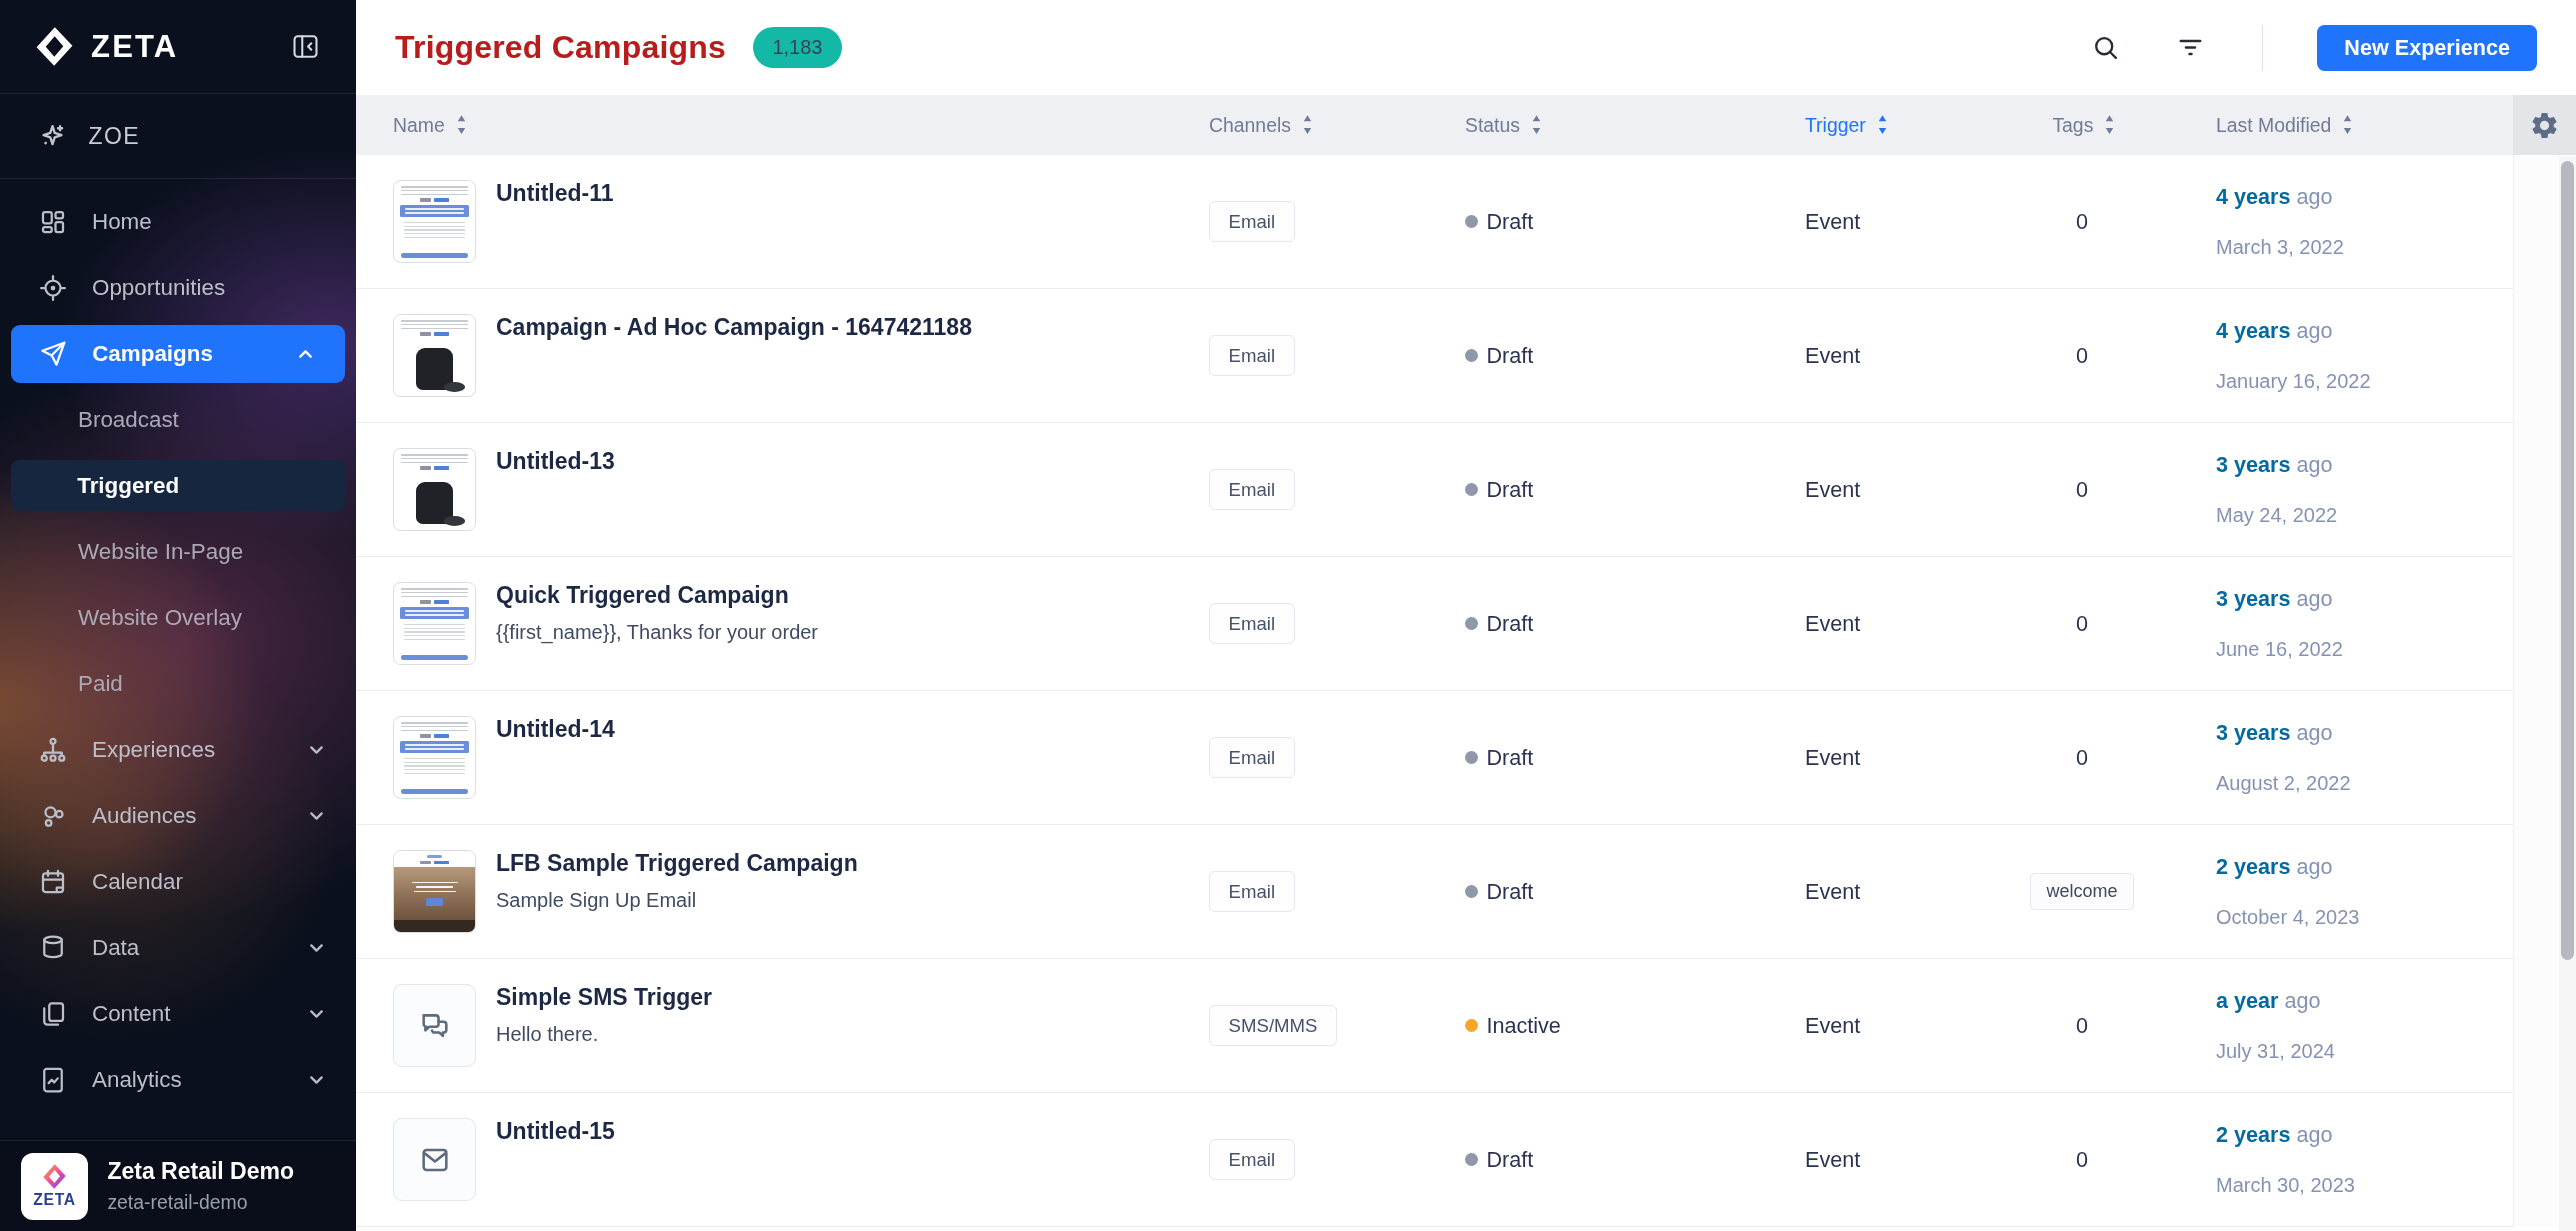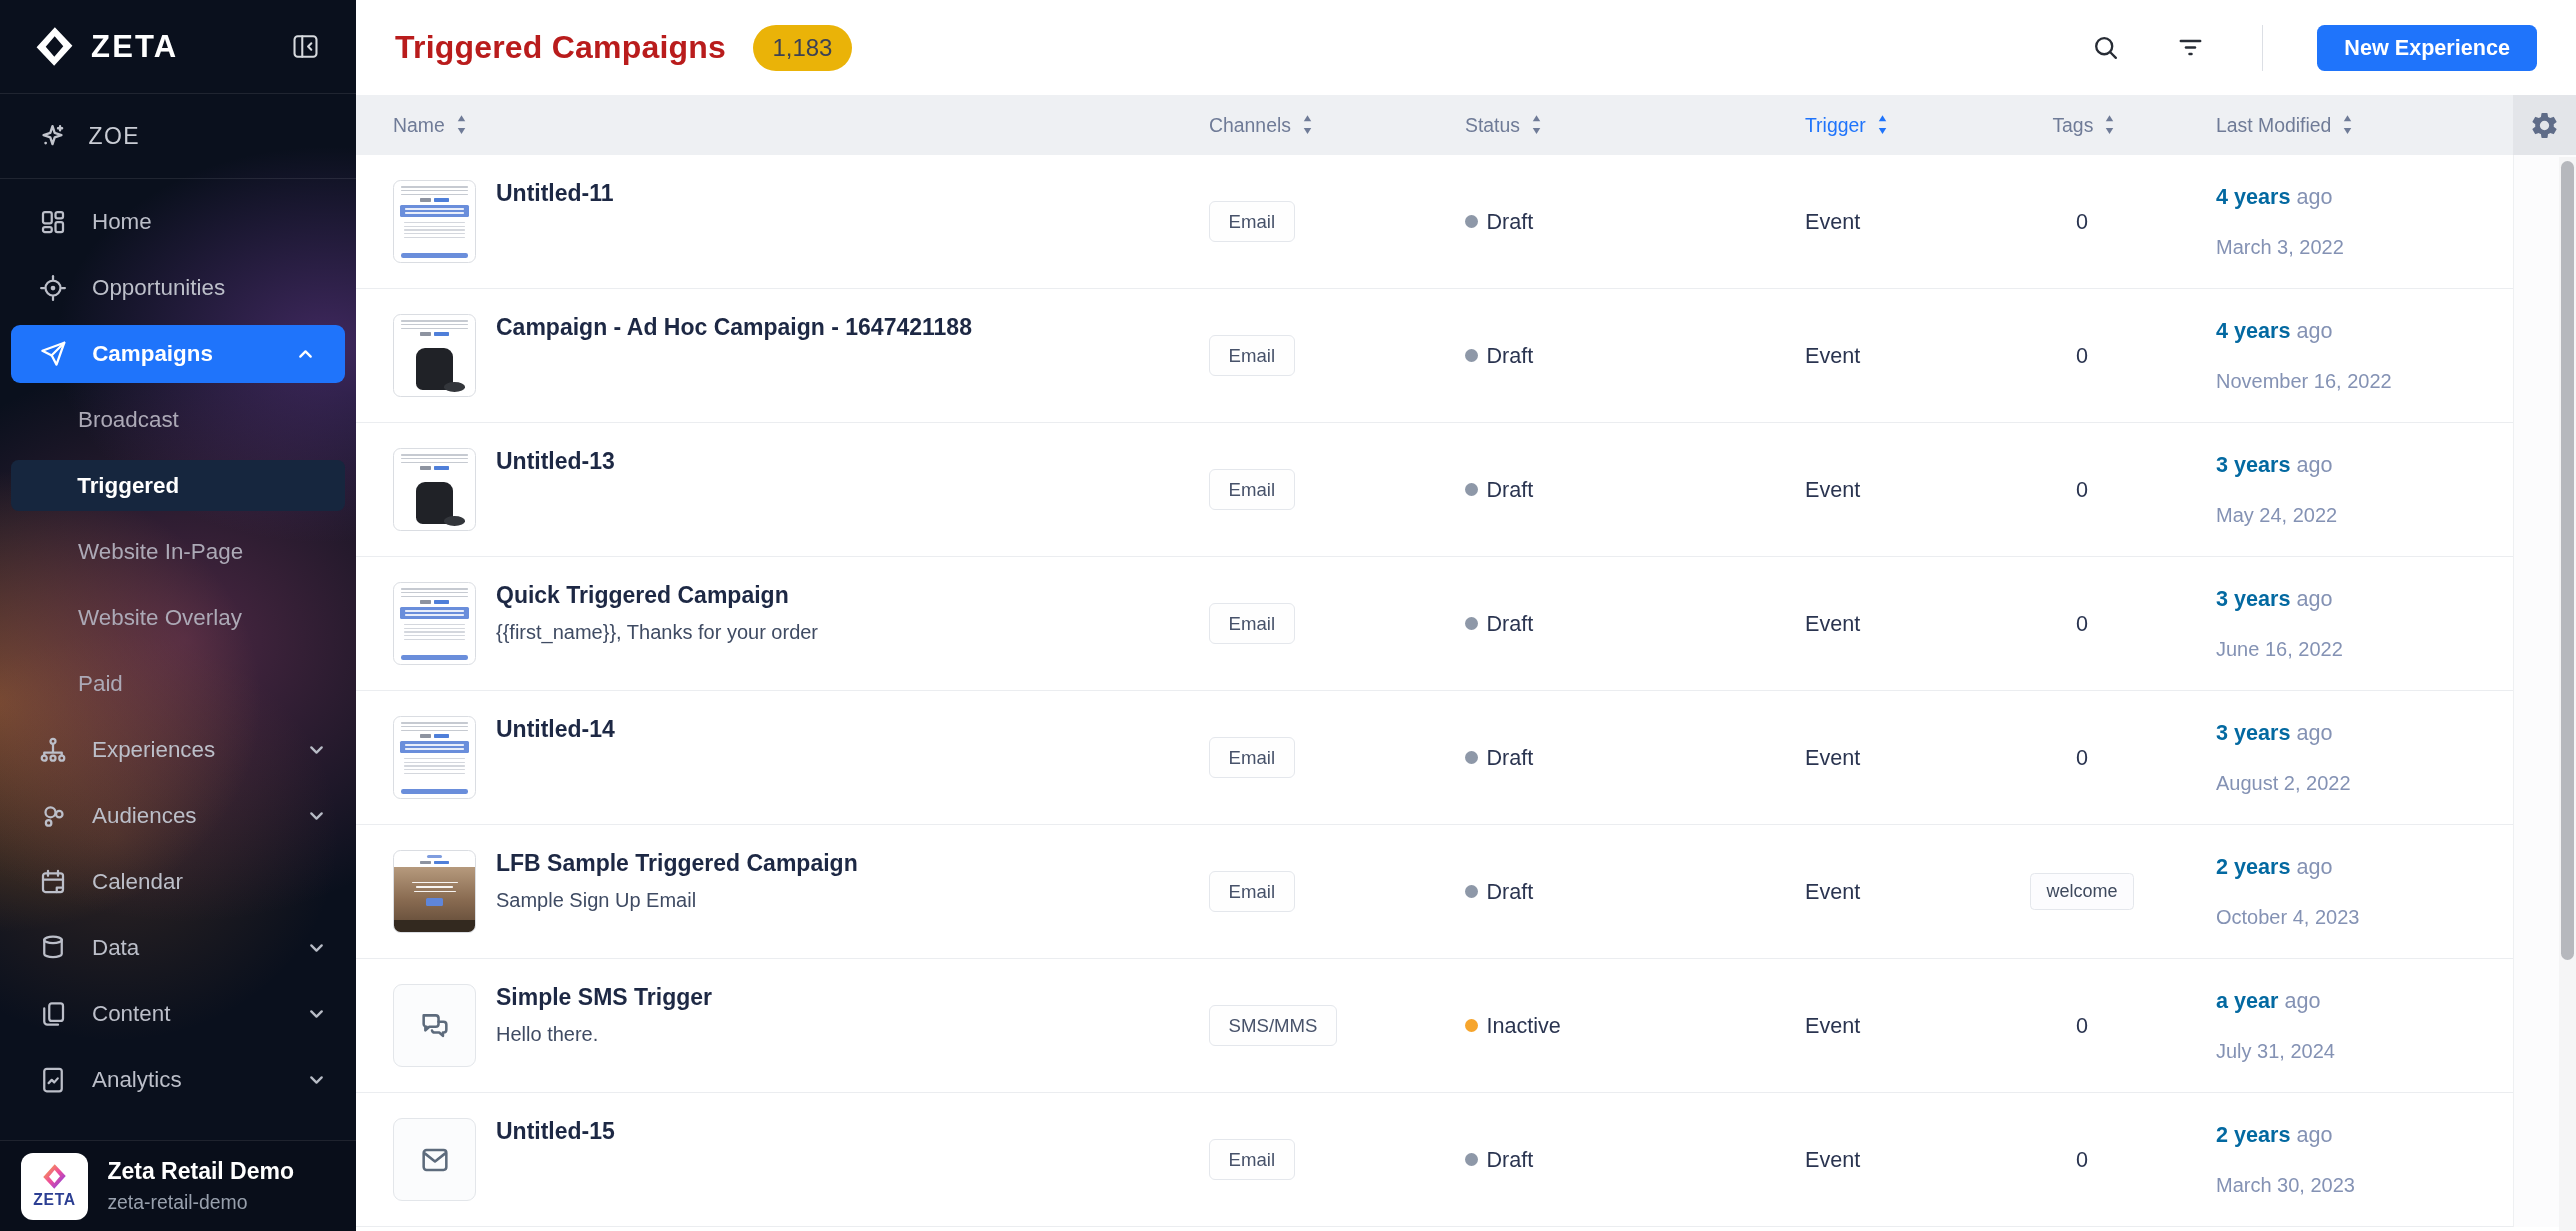--- a/index.html
+++ b/index.html
@@ -49,22 +49,22 @@
              flex-direction:column; align-items:center; justify-content:center; gap:1.5px; }
   .ws-logo svg { width:27px; height:27px; }
   .ws-logo-text { font-size:15.7px; font-weight:800; color:#2c3f93; letter-spacing:0.7px; }
   .ws-name { font-size:23px; font-weight:700; color:#ffffff; }
   .ws-slug { font-size:19.4px; color:#98a0ad; margin-top:6px; }
 
   
   .main { flex:1; display:flex; flex-direction:column; position:relative; background:#ffffff; }
   .topbar { height:95px; flex:none; display:flex; align-items:center; padding:0 39px; }
   .page-title { font-size:32px; font-weight:700; color:#b91c1c; letter-spacing:0.2px; }
-  .count-badge { margin-left:27px; background:#eab308; border-radius:745px; padding:9px 19.4px;
-                 font-size:24px; color:#3c4254; }
+  .count-badge { margin-left:27px; background:#14b8a6; border-radius:745px; padding:9px 19.4px;
+                 font-size:20px; color:#3c4254; }
   .top-actions { margin-left:auto; display:flex; align-items:center; gap:51px; }
   .icon-btn { width:34px; height:34px; display:flex; align-items:center; justify-content:center;
               color:#272c35; cursor:pointer; }
   .icon-btn svg { width:31px; height:31px; }
   .vdiv { width:1.5px; height:46px; background:#dcdfe5; margin:0 3px; }
   .btn-primary { height:46px; padding:0 27px; border-radius:7.5px; background:var(--accent); color:#ffffff;
                  font-size:21.6px; font-weight:700; display:flex; align-items:center; border:none; cursor:pointer; }
 
   .thead { height:60px; flex:none; display:flex; align-items:center; background:#eef0f3; }
   .hc { display:flex; align-items:center; gap:9px; font-size:19.4px; color:#6f7b97; cursor:pointer; }
@@ -484,21 +484,21 @@
             <span class="status-text">Draft</span>
           </div>
           <div class="cell-trigger">Event</div>
           <div class="cell-tags">
             <span class="tags-box">
               <span class="tags-text">0</span>
             </span>
           </div>
           <div class="cell-modified">
             <div class="m1"><span class="m-rel">4 years</span><span class="m-ago"> ago</span></div>
-            <div class="m-date">November 16, 2022</div>
+            <div class="m-date">January 16, 2022</div>
           </div>
         </div>
         <div class="gear-strip"></div>
       </div>
       <div class="row">
         <div class="row-main">
           <div class="cell-name">
             <div class="thumb">
               <div class="tt">
                 <i></i>

